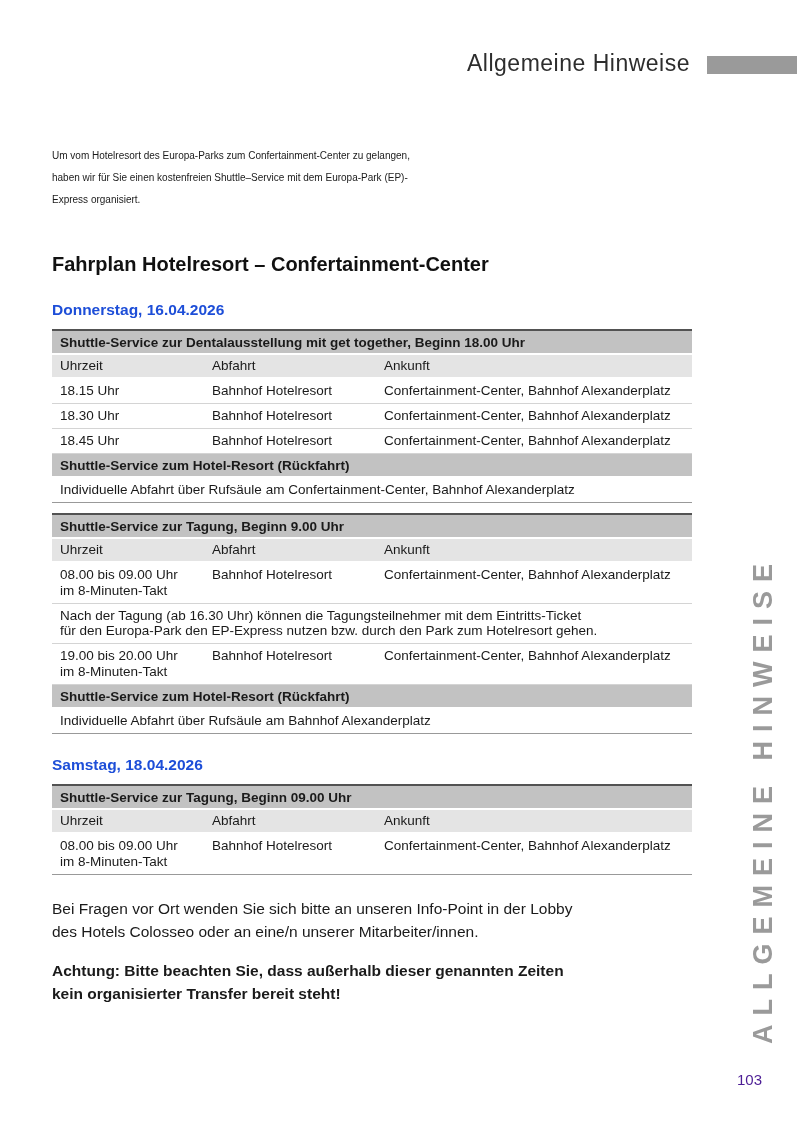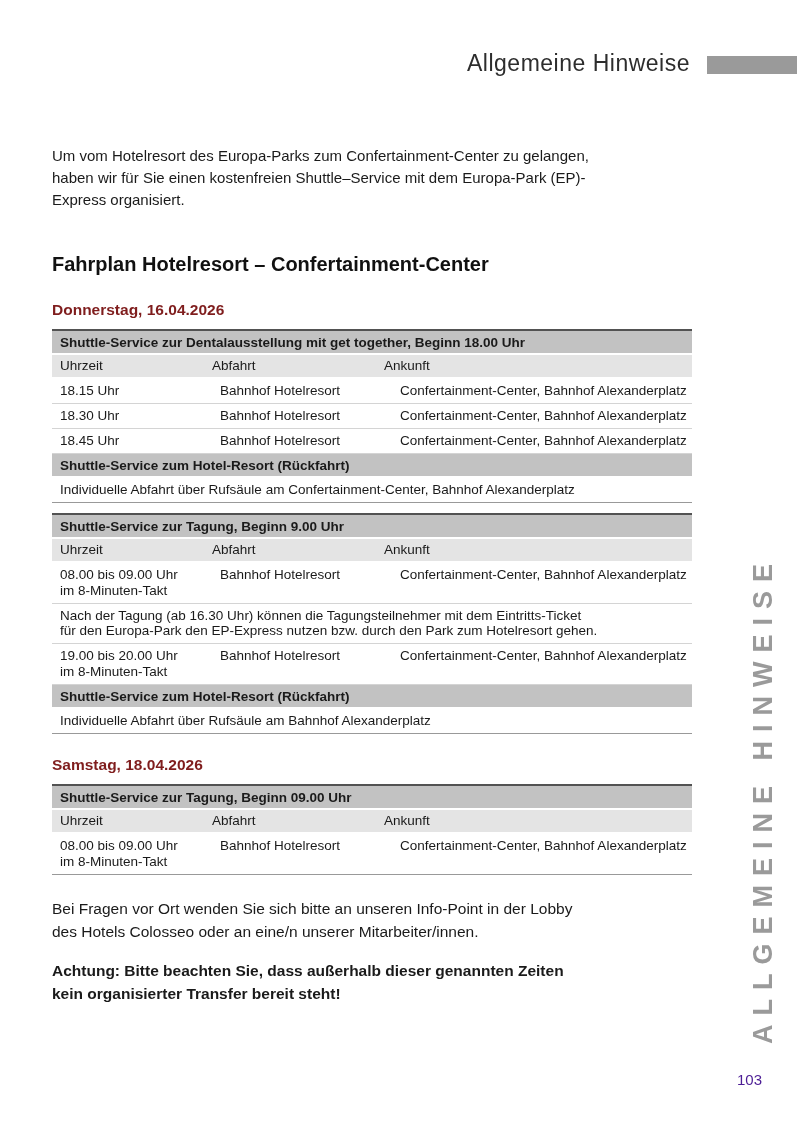--- a/index.html
+++ b/index.html
@@ -21,31 +21,31 @@
   .page-header-accent {
     position: absolute; top: 56px; right: 3px;
     width: 90px; height: 18px; background: #9a9a9a;
   }
 
   
   .content { position: absolute; left: 52px; top: 0; width: 640px; }
 
   .intro {
     margin-top: 145px;
-    font-size: 15px; line-height: 22px;
+    font-size: 10px; line-height: 22px;
     white-space: pre-line;
   }
 
   .schedule-title {
     margin-top: 42px;
     font-size: 20px; font-weight: bold; color: #111;
   }
 
   .day-heading {
-    font-size: 15.5px; font-weight: bold; color: #7f1d1d;
+    font-size: 15.5px; font-weight: bold; color: #1d4ed8;
   }
   .day-heading.first { margin-top: 25px; }
   .day-heading.later { margin-top: 22px; }
 
   
   .shuttle-table {
     margin-top: 10px;
     border-top: 2px solid #525252;
     border-bottom: 1px solid #999;
     font-size: 13.5px; line-height: 15px;
@@ -59,21 +59,20 @@
   .t-cols {
     display: grid; grid-template-columns: 152px 172px 1fr;
     background: #e4e4e4;
     padding: 3px 0 4px;
     border-bottom: 2px solid #ffffff;
   }
   .t-row {
     display: grid; grid-template-columns: 152px 172px 1fr;
     padding: 4px 0;
     border-bottom: 1px solid #d4d4d4;
-    gap: 8px;
   }
   .t-cols > div, .t-row > div { padding-left: 8px; padding-right: 4px; }
   .t-note {
     padding: 4px 8px 5px;
     border-bottom: 1px solid #d4d4d4;
   }
   .shuttle-table > :last-child { border-bottom: none; }
   .pre { white-space: pre-line; }
   .time-cell { line-height: 16px; }
 

